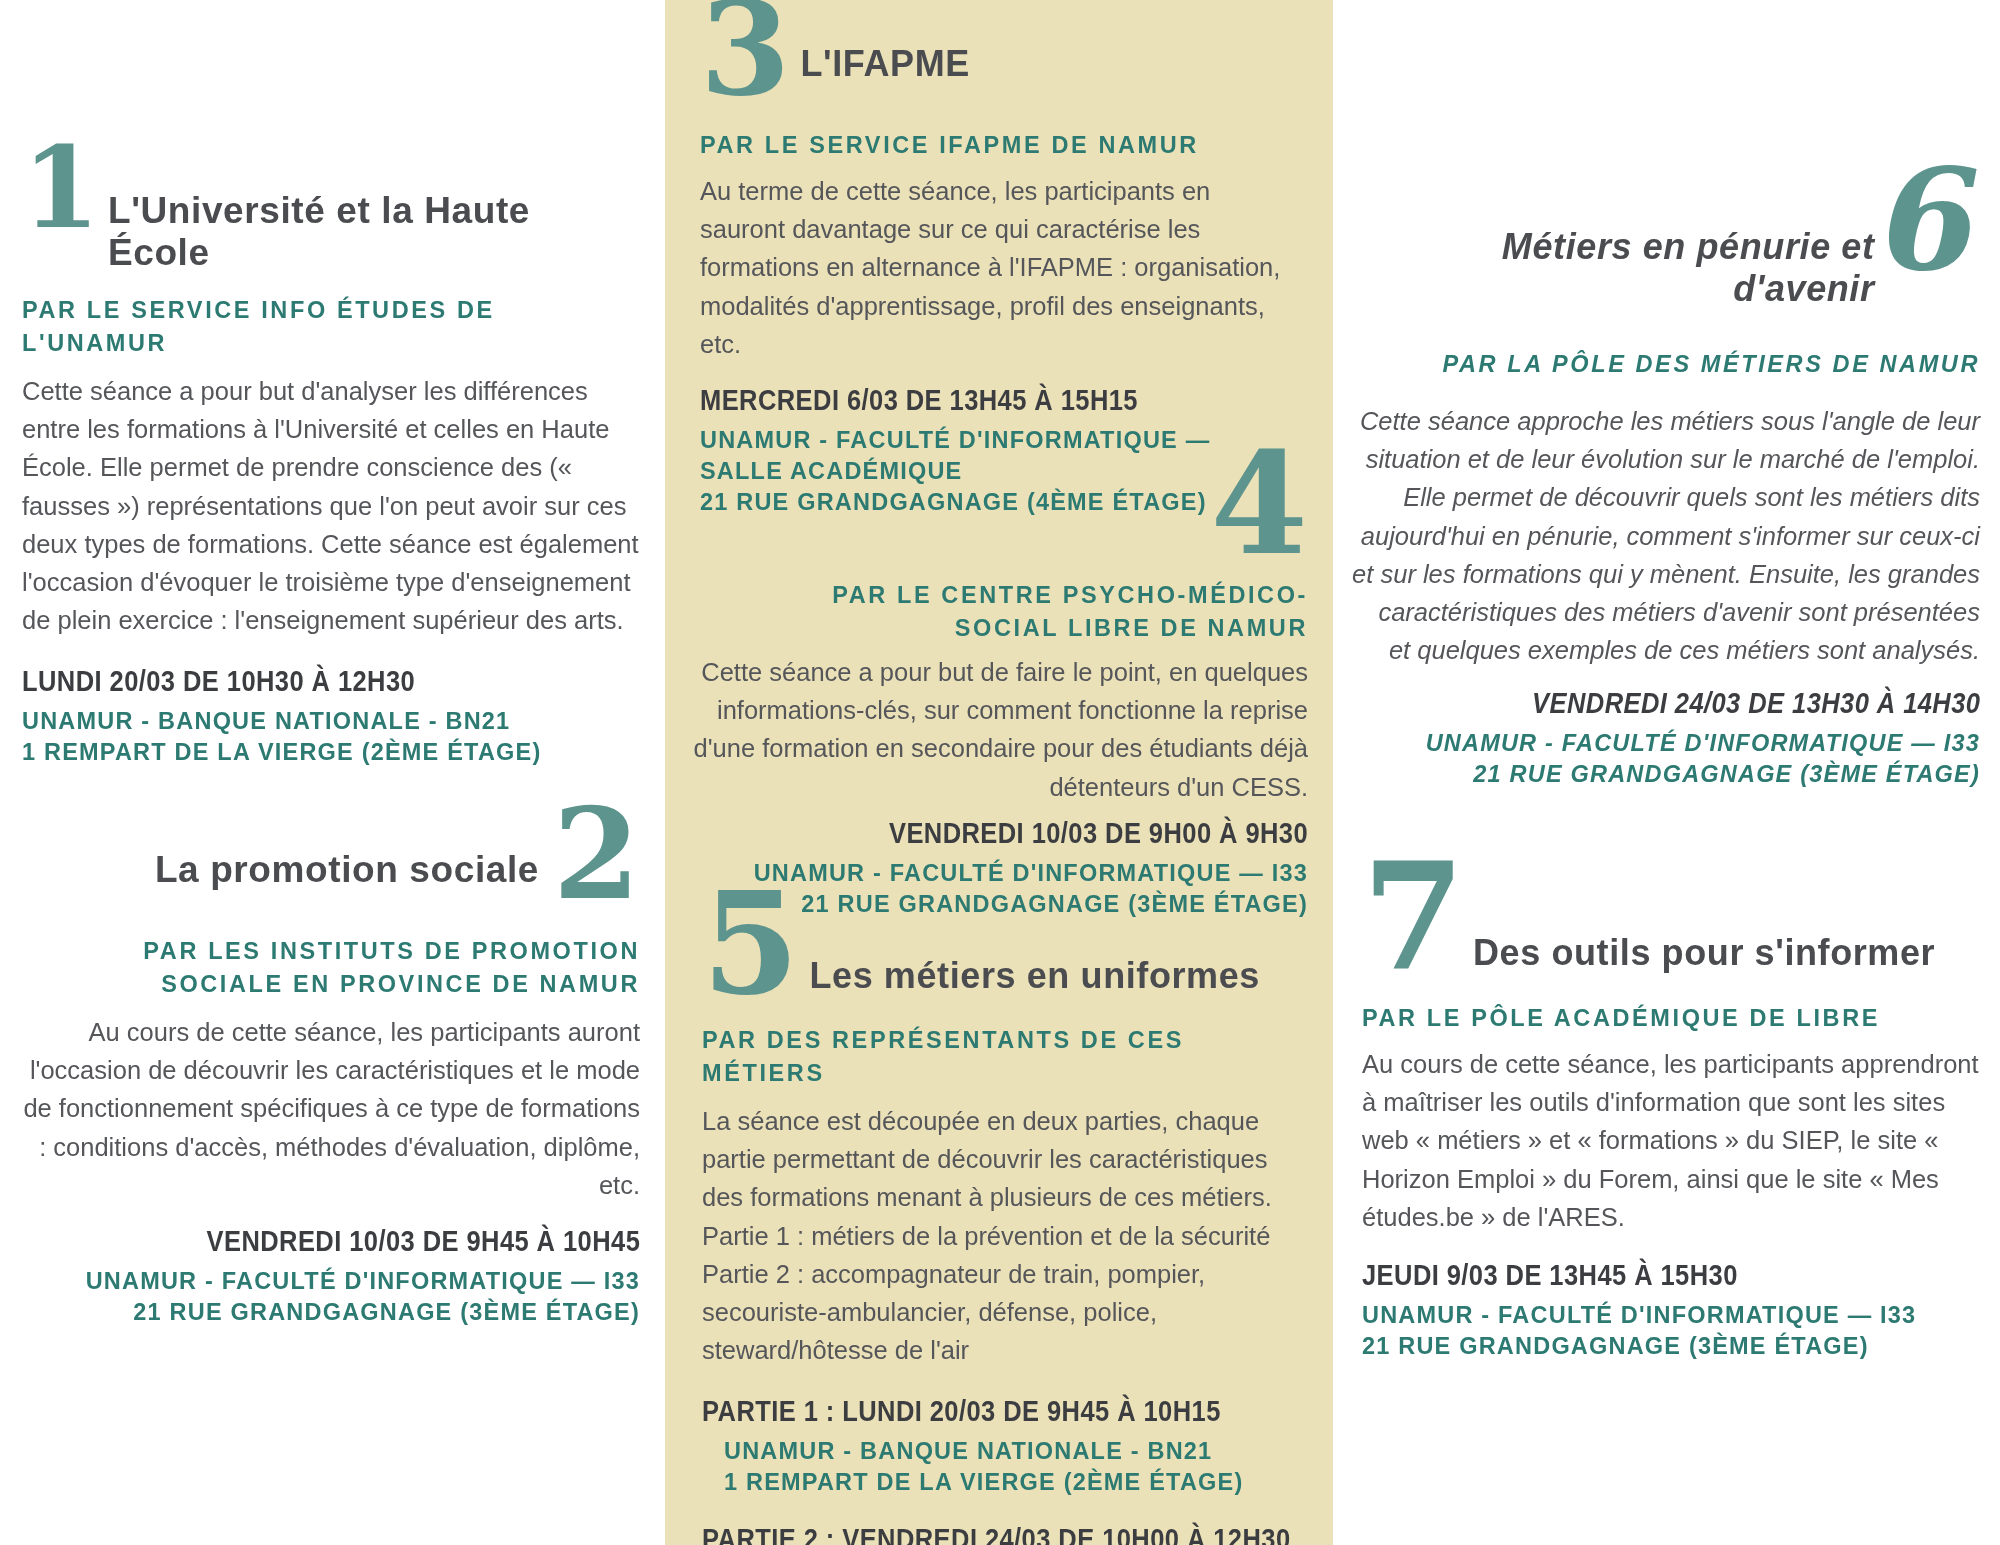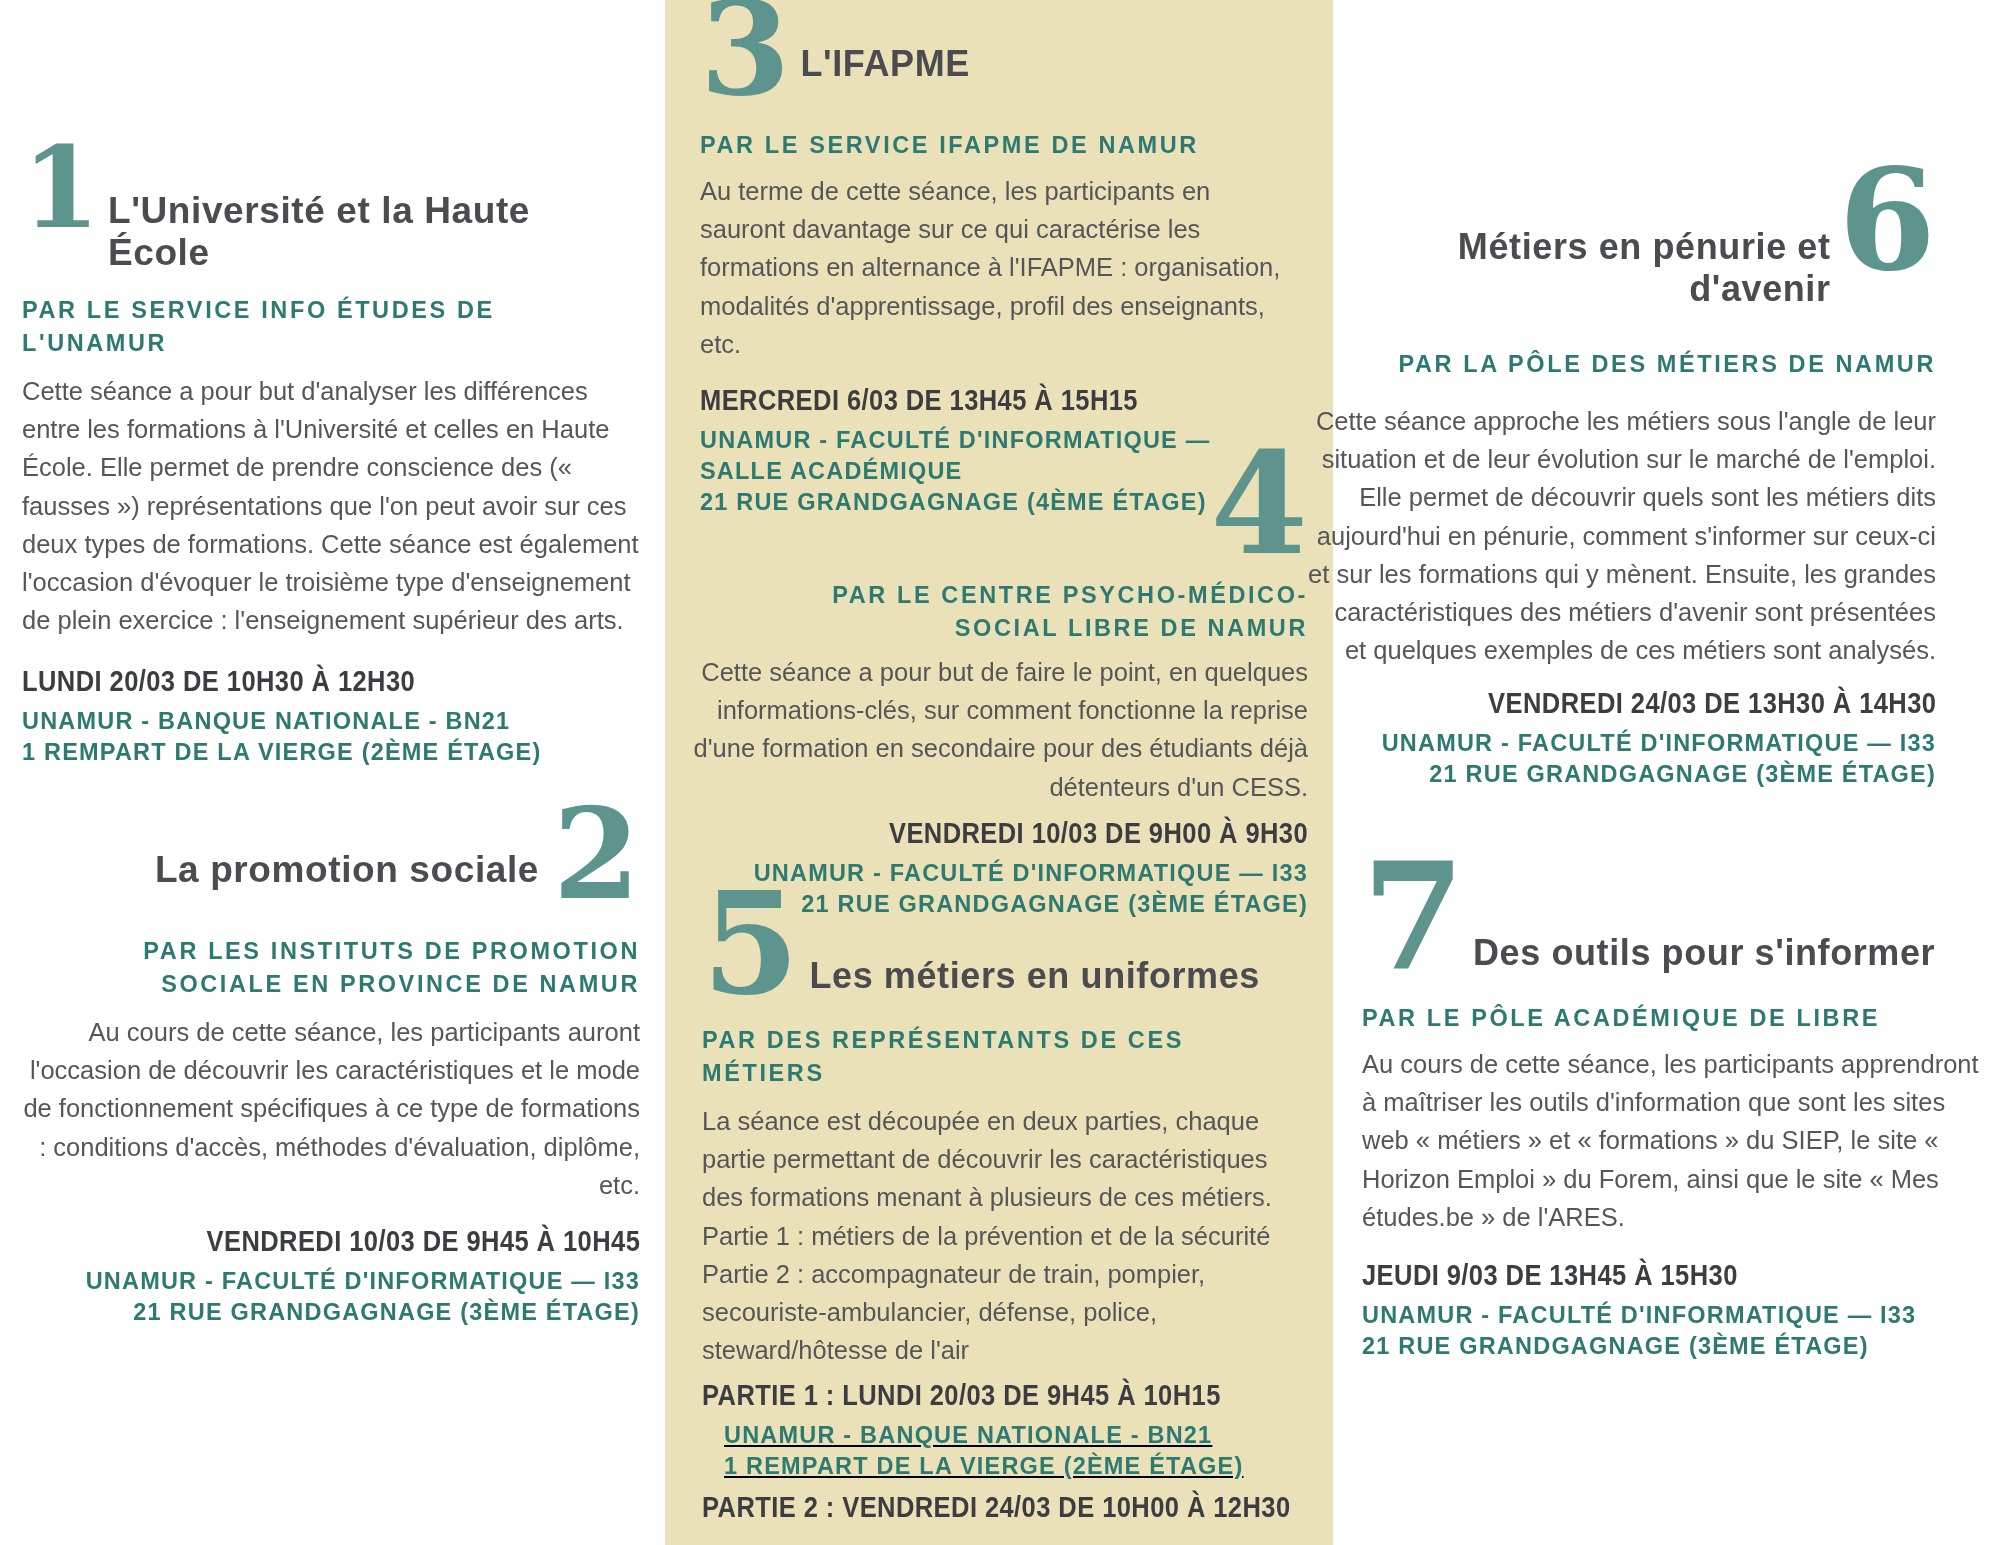--- a/index.html
+++ b/index.html
@@ -47,24 +47,24 @@
   #s4 .num{font-size:140px;margin-left:10px;}
   #s4 .ttl{font-size:36px;top:-6px;}
   #s4 .byline{margin-top:22px;padding-left:95px;}
   #s4 .body{margin-top:8px;}
   #s4 .sched{margin-top:10px;}
 
   #s5{left:702px;top:892px;width:612px;}
   #s5 .num{font-size:140px;}
   #s5 .ttl{font-size:36px;margin-left:10px;top:-5px;}
   #s5 .byline{margin-top:22px;}
-  #s5 .sched{margin-top:8px;text-decoration:underline;}
+  #s5 .sched{margin-top:24px;}
   #s5 .loc{padding-left:22px;}
 
-  #s6{left:1308px;top:168px;width:628px;}
+  #s6{left:1352px;top:168px;width:628px;font-style:italic;}
   #s6 .num{font-size:140px;margin-left:8px;}
   #s6 .ttl{font-size:36px;top:-10px;}
   #s6 .byline{margin-top:28px;}
   #s6 .body{margin-top:21px;}
   #s6 .sched{margin-top:16px;}
 
   #s7{left:1362px;top:862px;width:620px;}
   #s7 .num{font-size:148px;}
   #s7 .ttl{font-size:36px;margin-left:8px;top:-4px;}
   #s7 .byline{margin-top:24px;}

